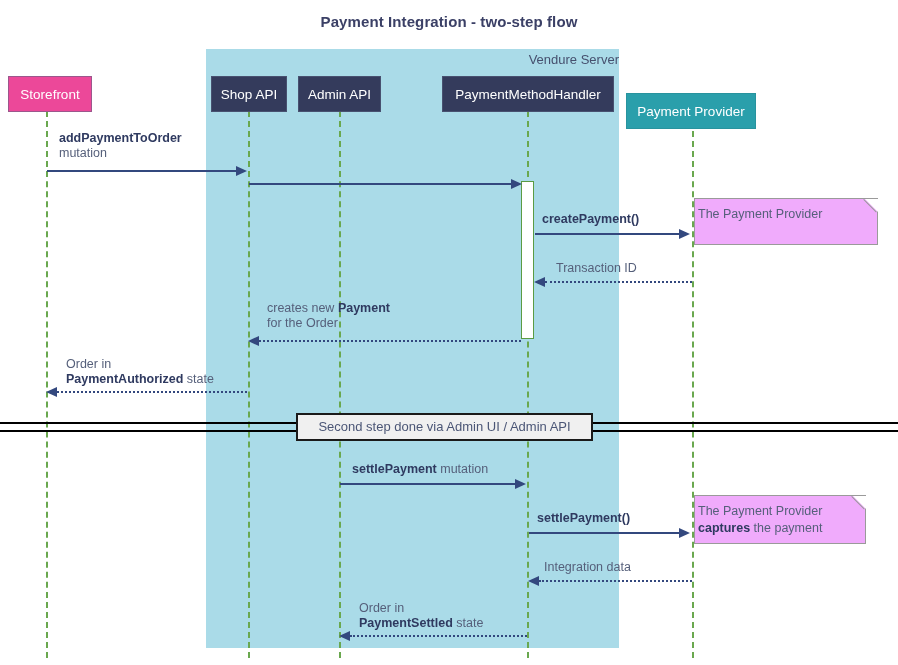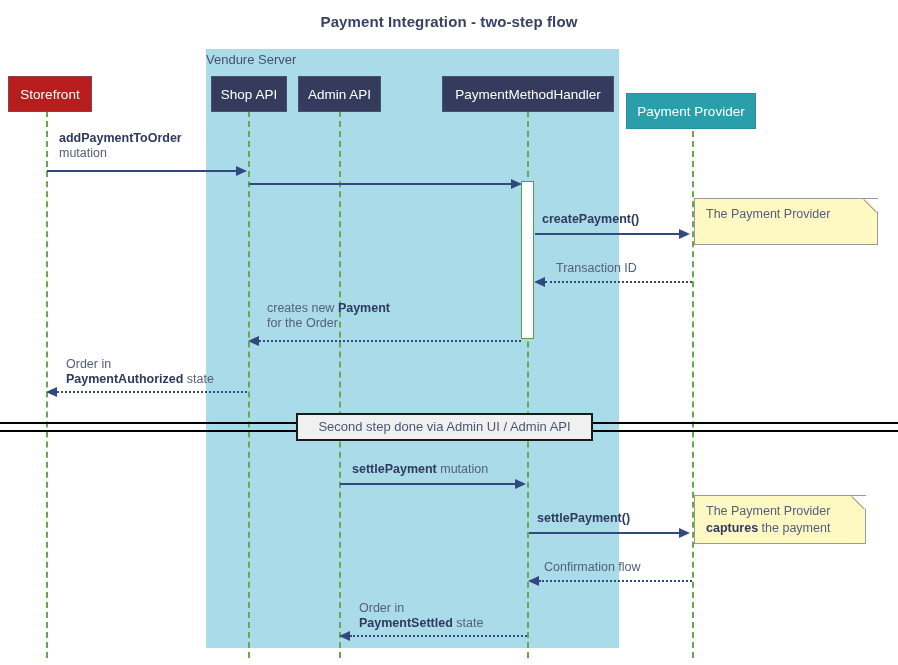--- a/index.html
+++ b/index.html
@@ -37,36 +37,36 @@
 
   
   .region {
     left: 206px; top: 49px;
     width: 413px; height: 599px;
     background: #aadbe8;
   }
   .region-label {
     left: 206px; top: 52px;
     width: 413px;
-    text-align: left;
+    text-align: right;
     font-size: 13px;
     color: #46506e;
   }
 
   
   .participant {
     height: 36px;
     line-height: 36px;
     text-align: center;
     color: #ffffff;
     font-size: 13.5px;
     box-sizing: border-box;
     border: 1px solid rgba(90,100,130,0.55);
   }
-  .p-storefront { background: #b91c1c; }
+  .p-storefront { background: #ec4899; }
   .p-api        { background: #343b5c; }
   .p-provider   { background: #2a9fab; border-color: rgba(40,140,150,0.6); margin-top: 17px; }
 
   
   .lifeline {
     width: 0;
     border-left: 2px dashed #6aa84f;
     top: 111px;
     height: 547px;
   }
@@ -99,27 +99,27 @@
   .msg-label {
     font-size: 12.5px;
     color: #555f7a;
     line-height: 15px;
     white-space: nowrap;
   }
   .msg-label b { color: #2f3a60; font-weight: bold; }
 
   
   .note {
-    background: #fef9c3;
+    background: #f0abfc;
     border: 1px solid #9a9a9a;
     box-sizing: border-box;
     font-size: 12.5px;
     line-height: 17px;
     color: #555f7a;
-    padding: 7px 10px 7px 11px;
+    padding: 7px 10px 7px 3px;
   }
   .note b { color: #2f3a60; font-weight: bold; }
   .note-fold {
     width: 0; height: 0;
     border-left: 13px solid transparent;
     border-top: 13px solid #ffffff;
   }
   .note-fold-edge {
     width: 18px; height: 1px;
     background: #9a9a9a;
@@ -243,21 +243,21 @@
   <div class="abs note" style="left:694px; top:495px; width:172px; height:49px;">
     <div>The Payment Provider</div>
     <div>
       <b>captures</b><span> the payment</span>
     </div>
   </div>
   <div class="abs note-fold" style="left:853px; top:496px;"></div>
   <div class="abs note-fold-edge" style="left:852px; top:496px;"></div>
 
   <div class="abs msg-label" style="left:544px; top:560px;">
-    <span>Confirmation flow</span>
+    <span>Integration data</span>
   </div>
   <div class="abs msg-line-dotted" style="left:539px; top:580px; width:153px;"></div>
   <div class="abs arrow-l" style="left:528px; top:576px;"></div>
 
   <div class="abs msg-label" style="left:359px; top:601px;">
     <span>Order in</span><br>
     <b>PaymentSettled</b><span> state</span>
   </div>
   <div class="abs msg-line-dotted" style="left:350px; top:635px; width:177px;"></div>
   <div class="abs arrow-l" style="left:339px; top:631px;"></div>

